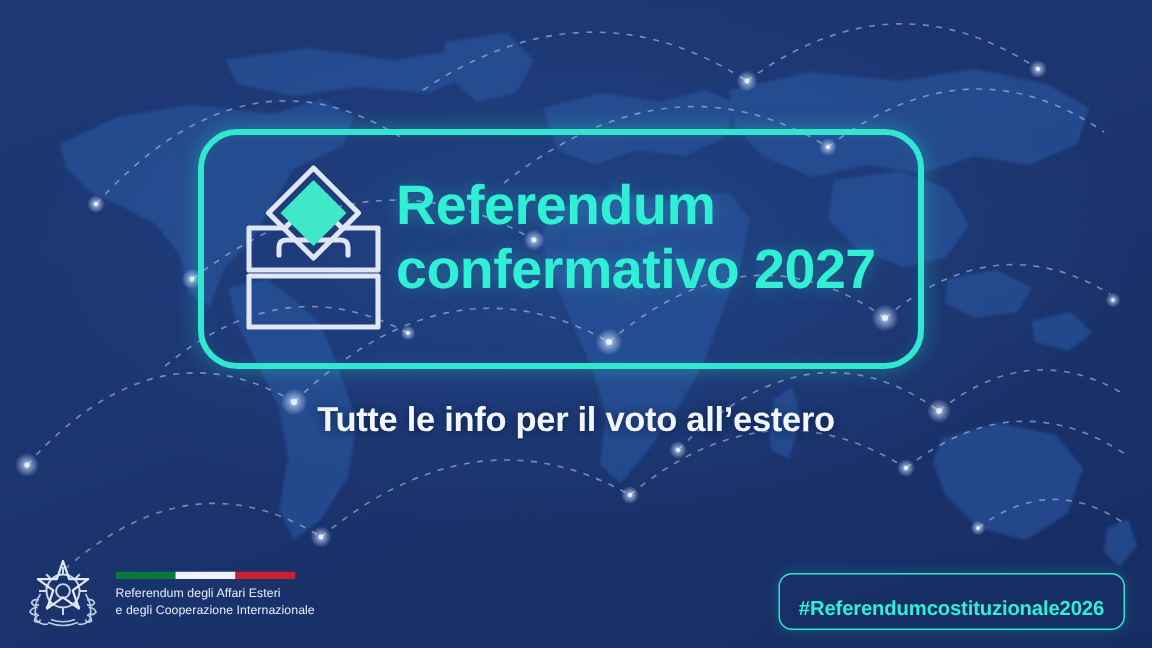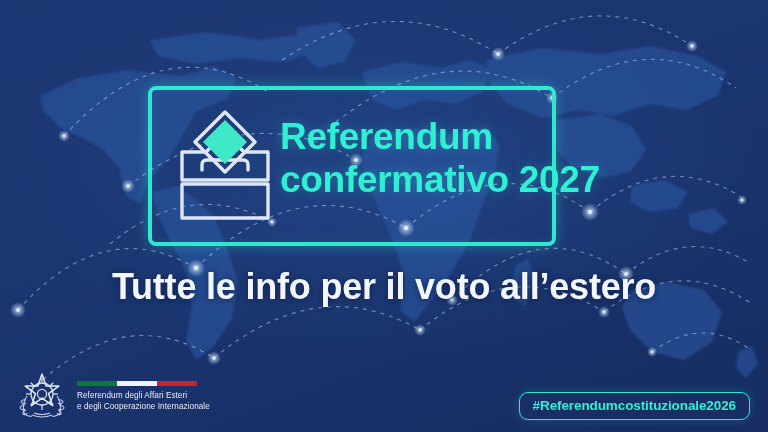--- a/index.html
+++ b/index.html
@@ -16,24 +16,24 @@
       radial-gradient(ellipse 70% 60% at 50% 40%, rgba(42,86,160,.42) 0%, rgba(27,53,112,0) 70%),
       linear-gradient(160deg,#1d3874 0%,#1b3570 45%,#172d62 100%);
   }
 
   
   #bg-svg { position:absolute; inset:0; width:768px; height:432px; }
 
   
   #frame {
     position:absolute;
-    left:148px; top:86px;
-    width:408px; height:160px;
+    left:132px; top:86px;
+    width:484px; height:160px;
     border:4px solid #2fe8cf;
-    border-radius:8px;
+    border-radius:26px;
     box-shadow:0 0 14px rgba(47,232,207,.35), inset 0 0 10px rgba(47,232,207,.10);
   }
 
   
   #ballot-icon {
     position:absolute; left:24px; top:16px;
     width:98px; height:118px;
   }
 
   
@@ -48,21 +48,21 @@
     text-shadow:0 0 12px rgba(47,239,212,.30);
     white-space:nowrap;
   }
 
   
   #subtitle {
     position:absolute;
     left:0; top:266px; width:768px;
     text-align:center;
     color:#f2f6ff;
-    font-size:36px;
+    font-size:23px;
     font-weight:bold;
     letter-spacing:-.2px;
     text-shadow:0 1px 6px rgba(9,22,56,.65);
   }
 
   
   #ministry {
     position:absolute;
     left:18px; bottom:11px;
     display:flex; align-items:center; gap:11px;
@@ -82,21 +82,21 @@
     font-size:8.2px;
     line-height:11px;
     letter-spacing:.05px;
     white-space:nowrap;
   }
 
   
   #hashtag {
     position:absolute;
     right:18px; bottom:12px;
-    padding:5px 13px 6px;
+    padding:15px 13px 6px;
     border:1.6px solid #2fe8cf;
     border-radius:9px;
     color:#2fefd4;
     font-size:13.5px;
     font-weight:bold;
     letter-spacing:-.1px;
     white-space:nowrap;
     box-shadow:0 0 9px rgba(47,232,207,.22);
   }
 </style>

